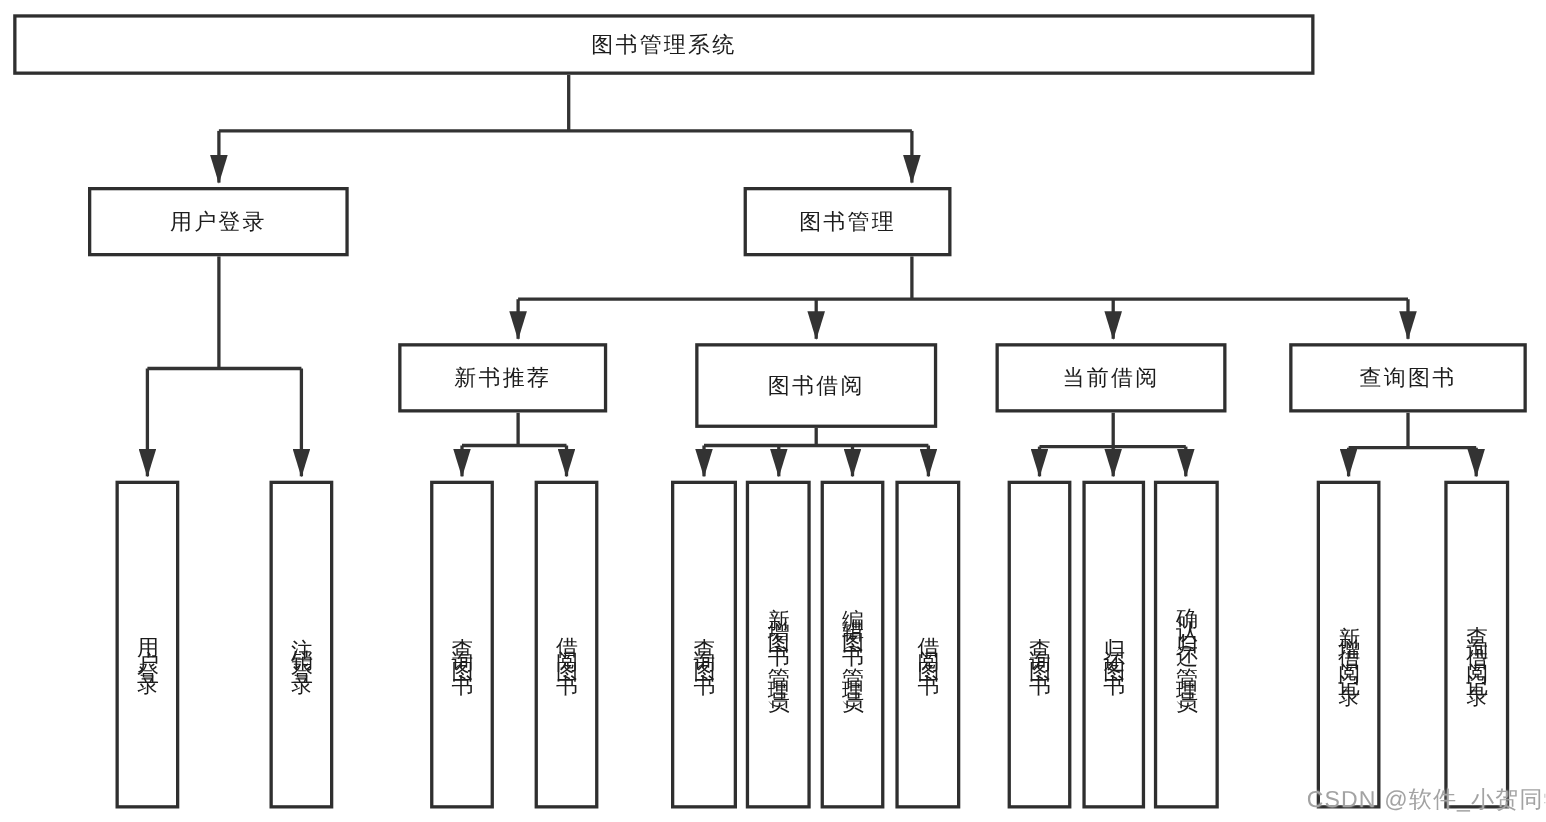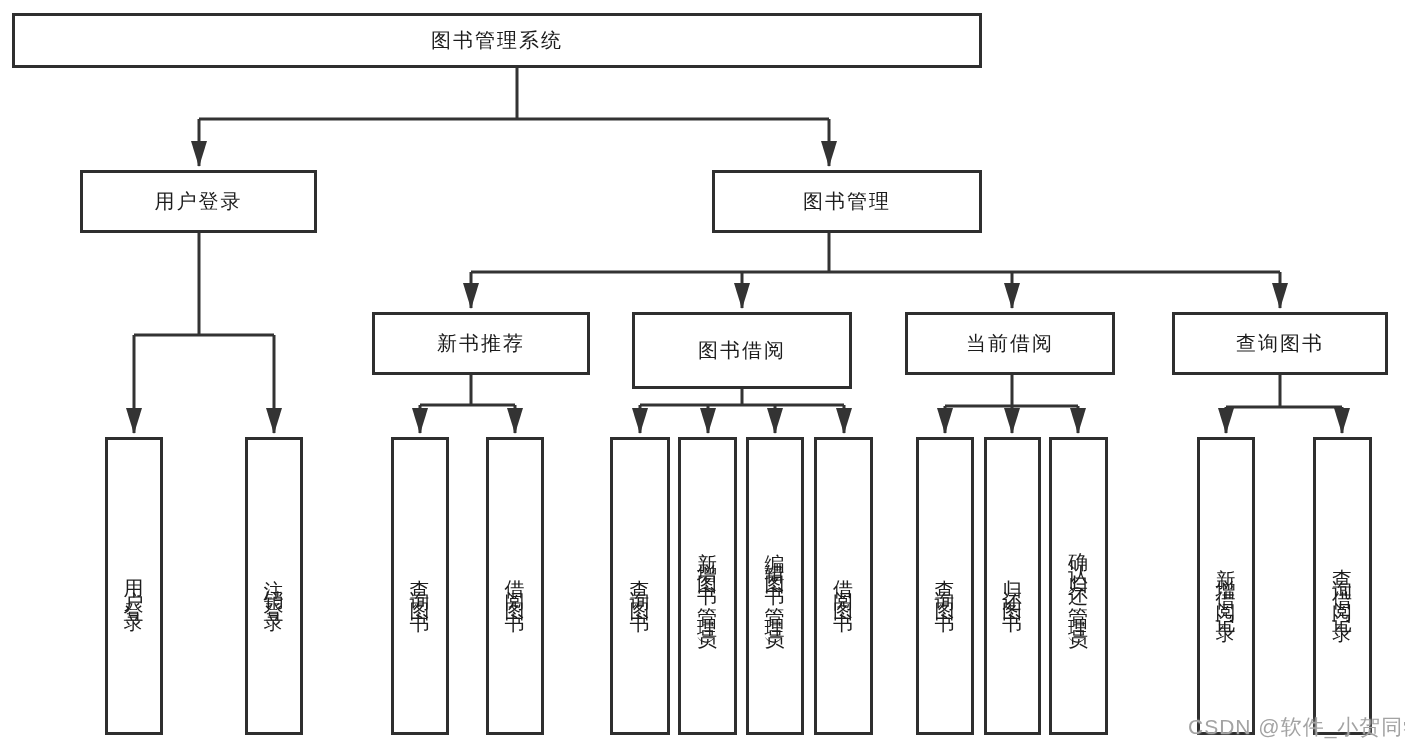--- a/index.html
+++ b/index.html
@@ -98,32 +98,32 @@
       <line x1="945" y1="406" x2="945" y2="433" marker-end="url(#ah)"></line>
       <line x1="1012" y1="406" x2="1012" y2="433" marker-end="url(#ah)"></line>
       <line x1="1078" y1="406" x2="1078" y2="433" marker-end="url(#ah)"></line>
 
       <path d="M1280 375 V407 M1226 407 H1342"></path>
       <line x1="1226" y1="407" x2="1226" y2="433" marker-end="url(#ah)"></line>
       <line x1="1342" y1="407" x2="1342" y2="433" marker-end="url(#ah)"></line>
     </g>
   </svg>
 
-  <div class="hbox" style="left:12px; top:13px; width:970px; height:55px;">
+  <div class="hbox" style="left:12px; top:13px; width:1183px; height:55px;">
     <span>图书管理系统</span>
   </div>
 
   <div class="hbox" style="left:80px; top:170px; width:237px; height:63px;">
     <span>用户登录</span>
   </div>
-  <div class="hbox" style="left:712px; top:170px; width:270px; height:63px;">
+  <div class="hbox" style="left:676px; top:170px; width:189px; height:63px;">
     <span>图书管理</span>
   </div>
 
-  <div class="hbox" style="left:362px; top:312px; width:218px; height:63px;margin-left:10px;">
+  <div class="hbox" style="left:362px; top:312px; width:190px; height:63px;">
     <span>新书推荐</span>
   </div>
   <div class="hbox" style="left:632px; top:312px; width:220px; height:77px;">
     <span>图书借阅</span>
   </div>
   <div class="hbox" style="left:905px; top:312px; width:210px; height:63px;">
     <span>当前借阅</span>
   </div>
   <div class="hbox" style="left:1172px; top:312px; width:216px; height:63px;">
     <span>查询图书</span>

